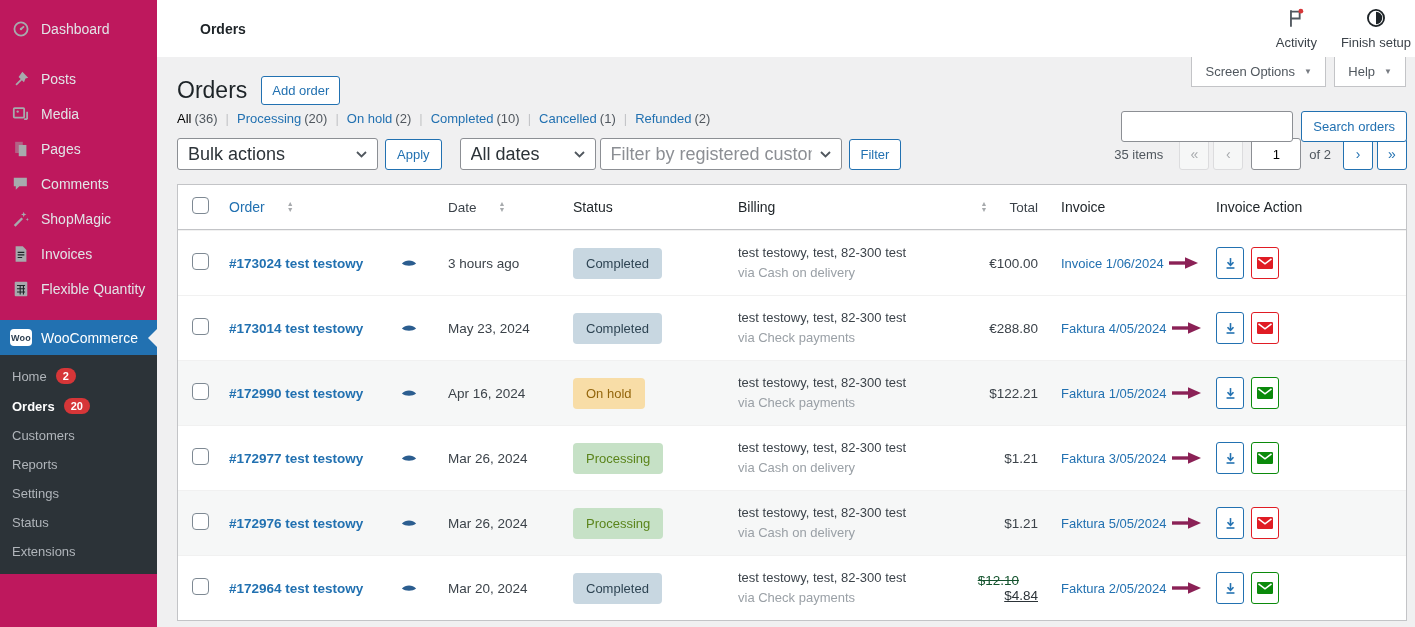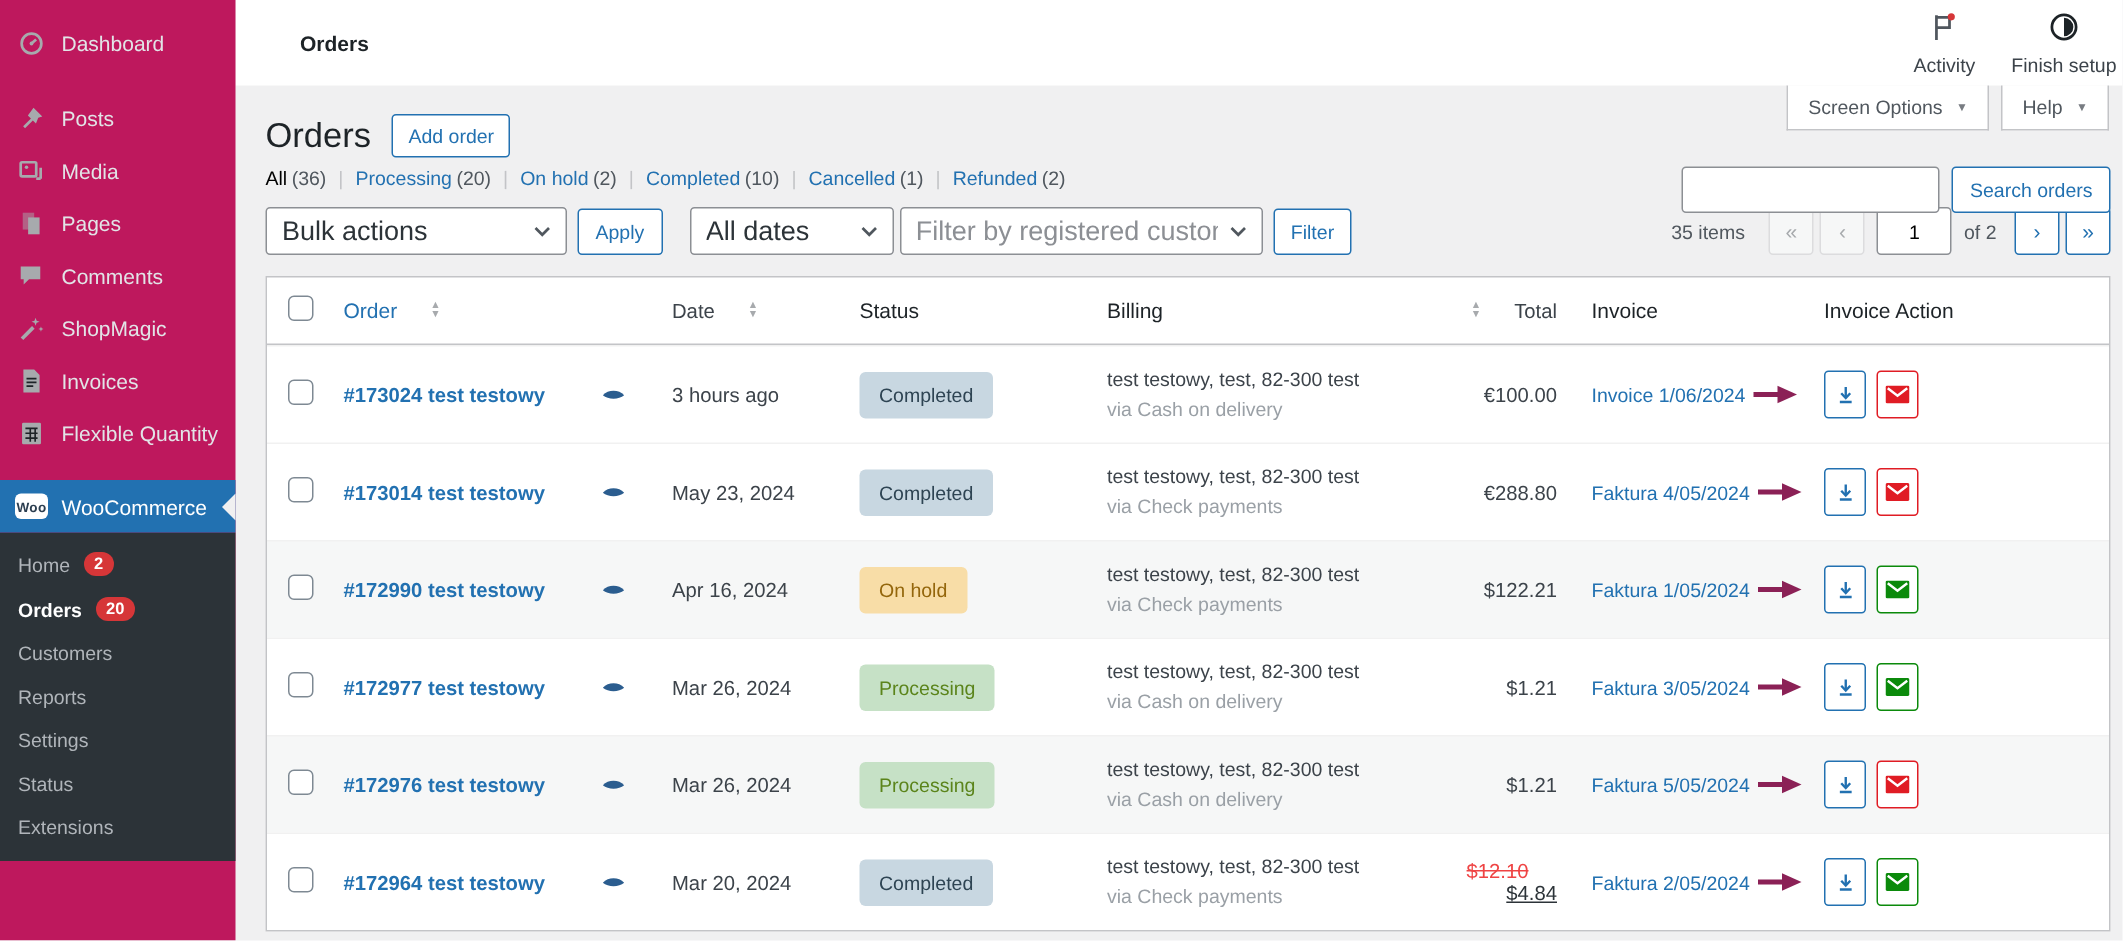--- a/index.html
+++ b/index.html
@@ -97,21 +97,21 @@
   .order-link{color:#2271b1;font-weight:bold;text-decoration:none;font-size:13.5px;cursor:pointer}
   .eye{cursor:pointer;display:inline-flex}
   .c-date{color:#3c434a;font-size:13.5px}
   .badge{display:inline-block;padding:9px 13px;border-radius:4px;font-size:13px;line-height:1}
   .st-completed{background:#c8d7e1;color:#2e4453}
   .st-processing{background:#c6e1c6;color:#5b841b}
   .st-on-hold{background:#f8dda7;color:#94660c}
   .b1{color:#3c434a;margin-bottom:4px;line-height:1.35}
   .b2{color:#9aa0a6;line-height:1.3}
   .c-total{color:#3c434a;font-size:13.5px;padding-right:3px}
-  .c-total del{color:#ef4444;margin-right:19px}
+  .c-total del{color:#14532d;margin-right:19px}
   .c-total ins{color:#2c3338;text-decoration:underline}
   .invoice-link{color:#2271b1;text-decoration:none;cursor:pointer;white-space:nowrap}
   .arrow-icon{margin-left:4px;display:inline-flex}
   .icon-btn{width:28px;height:32px;border-radius:3px;background:#fff;display:inline-flex;align-items:center;justify-content:center;margin-right:7px;cursor:pointer;padding:0}
   .dl-btn{border:1px solid #2271b1}
   .env-red{border:1px solid #e01c24}
   .env-green{border:1px solid #0b8a0b}
 </style>
 </head>
 <body>

